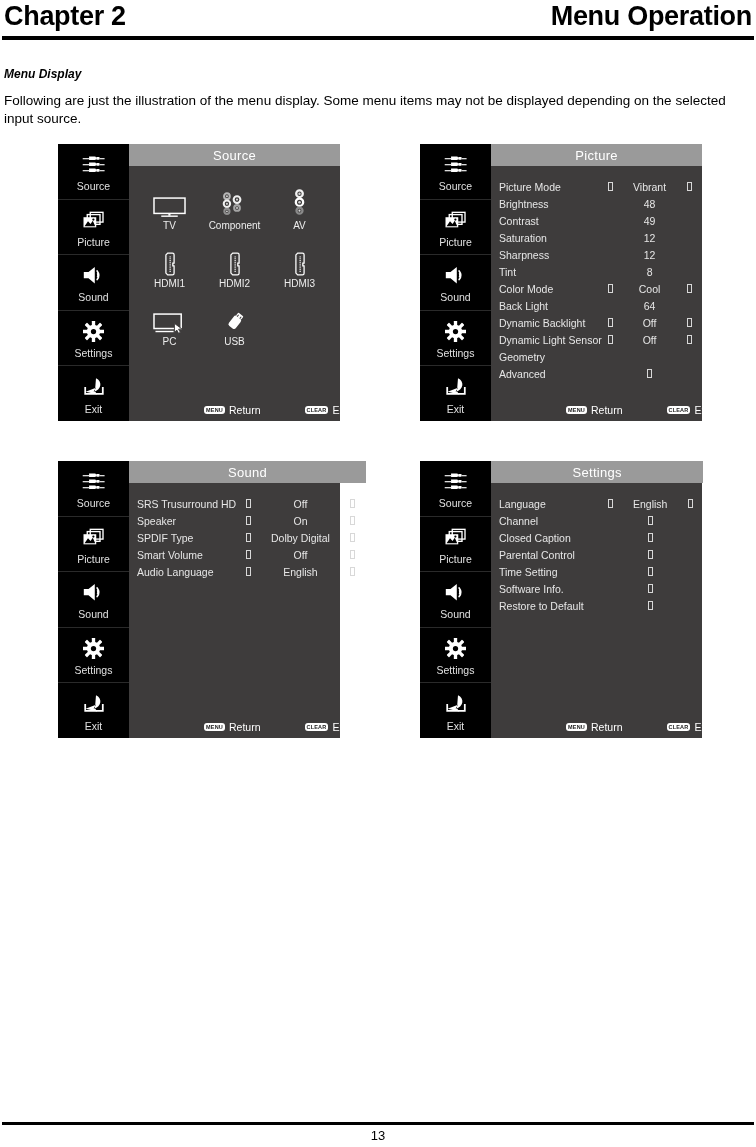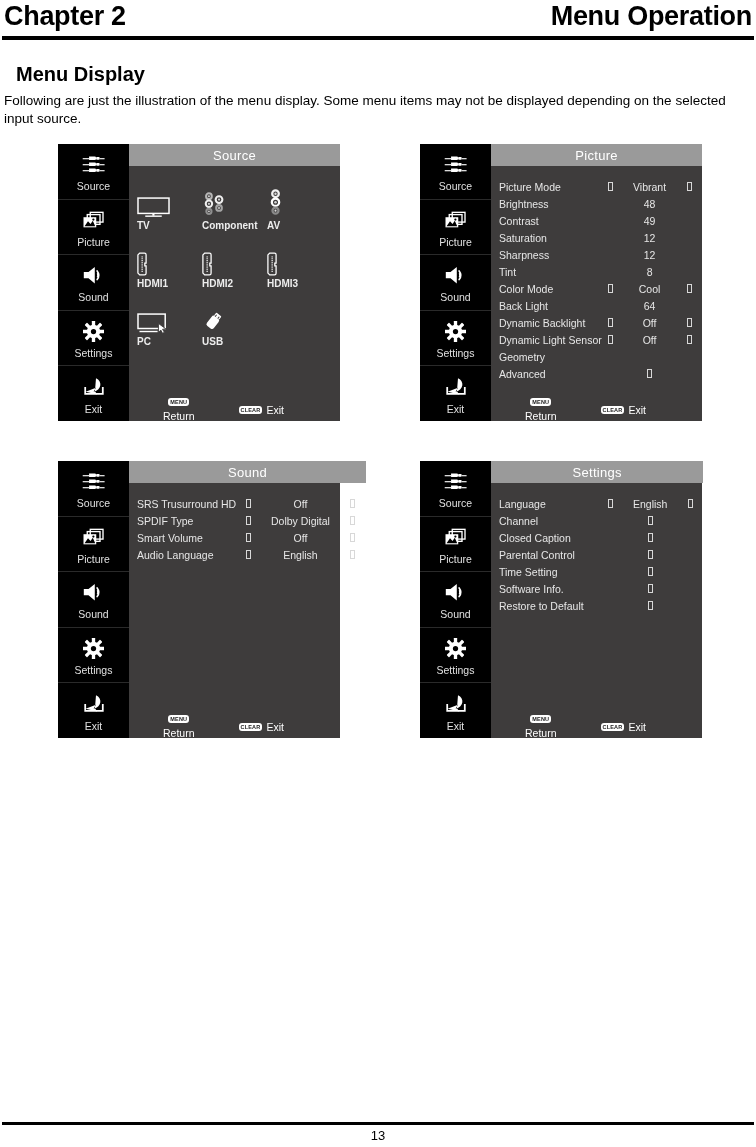--- a/index.html
+++ b/index.html
@@ -22,22 +22,22 @@
   .page-header .chap, .page-header .sect {
     font-size:27px; font-weight:bold; line-height:32px;
     letter-spacing:-0.3px;
     font-family:"Liberation Sans", sans-serif;
   }
   .rule-top {
     position:absolute; left:2px; top:36px; width:752px; height:4px; background:#000;
   }
 
   .h2 {
-    position:absolute; left:16px; top:64px;
-    font-size:20px; font-weight:bold; line-height:20px;
+    position:absolute; left:4px; top:64px;
+    font-size:12px; font-weight:bold; line-height:20px;font-style:italic;
   }
   .body-para {
     position:absolute; left:4px; top:92px; width:744px;
     font-size:13.5px; line-height:18px; font-weight:normal;
   }
 
   
   .osd {
     position:absolute;
     width:282px; height:277px;
@@ -90,32 +90,32 @@
   .tofu {
     display:inline-block; width:5px; height:9px;
     border:1px solid #d8d8d8; background:transparent;
   }
 
   
   .src-grid {
     display:grid; grid-template-columns:repeat(3, 1fr);
     row-gap:2px; padding:6px 8px 0 8px;
   }
-  .src-cell { display:flex; flex-direction:column; align-items:flex-start; justify-content:flex-start; height:56px;font-weight:bold; }
+  .src-cell { display:flex; flex-direction:column; align-items:center; justify-content:flex-start; height:56px; }
   .src-ico { height:34px; display:flex; align-items:flex-end; justify-content:center; }
   .src-lab { font-size:10px; color:#ededed; margin-top:2px; line-height:12px; }
 
   
   .osd-foot {
     position:absolute; left:0; right:0; bottom:4px; height:14px;
     display:flex; align-items:center; color:#ffffff; font-size:10.5px;
     padding:0 6px 0 8px;
   }
   .foot-grp { display:flex; align-items:center; gap:4px; }
-  .foot-grp.a { margin-left:26px;flex-direction:column; }
+  .foot-grp.a { margin-left:67px; }
   .foot-grp.b { margin-left:44px; }
   .key {
     display:inline-flex; align-items:center; justify-content:center;
     background:#ffffff; color:#1a1a1a;
     border-radius:3px; font-size:5.5px; font-weight:bold;
     padding:1px 2px; line-height:6px; letter-spacing:0.2px;
     min-width:18px; height:8px;
   }
 
   
@@ -660,20 +660,32 @@
           <span class="la">
                 <span class="tofu"></span>
               </span>
           <span class="val">Off</span>
           <span class="ra">
                 <span class="tofu"></span>
               </span>
         </span>
       </div>
           <div class="row">
+        <span class="lab">Speaker</span>
+        <span class="mid">
+          <span class="la">
+                <span class="tofu"></span>
+              </span>
+          <span class="val">On</span>
+          <span class="ra">
+                <span class="tofu"></span>
+              </span>
+        </span>
+      </div>
+          <div class="row">
         <span class="lab">SPDIF Type</span>
         <span class="mid">
           <span class="la">
                 <span class="tofu"></span>
               </span>
           <span class="val">Dolby Digital</span>
           <span class="ra">
                 <span class="tofu"></span>
               </span>
         </span>

